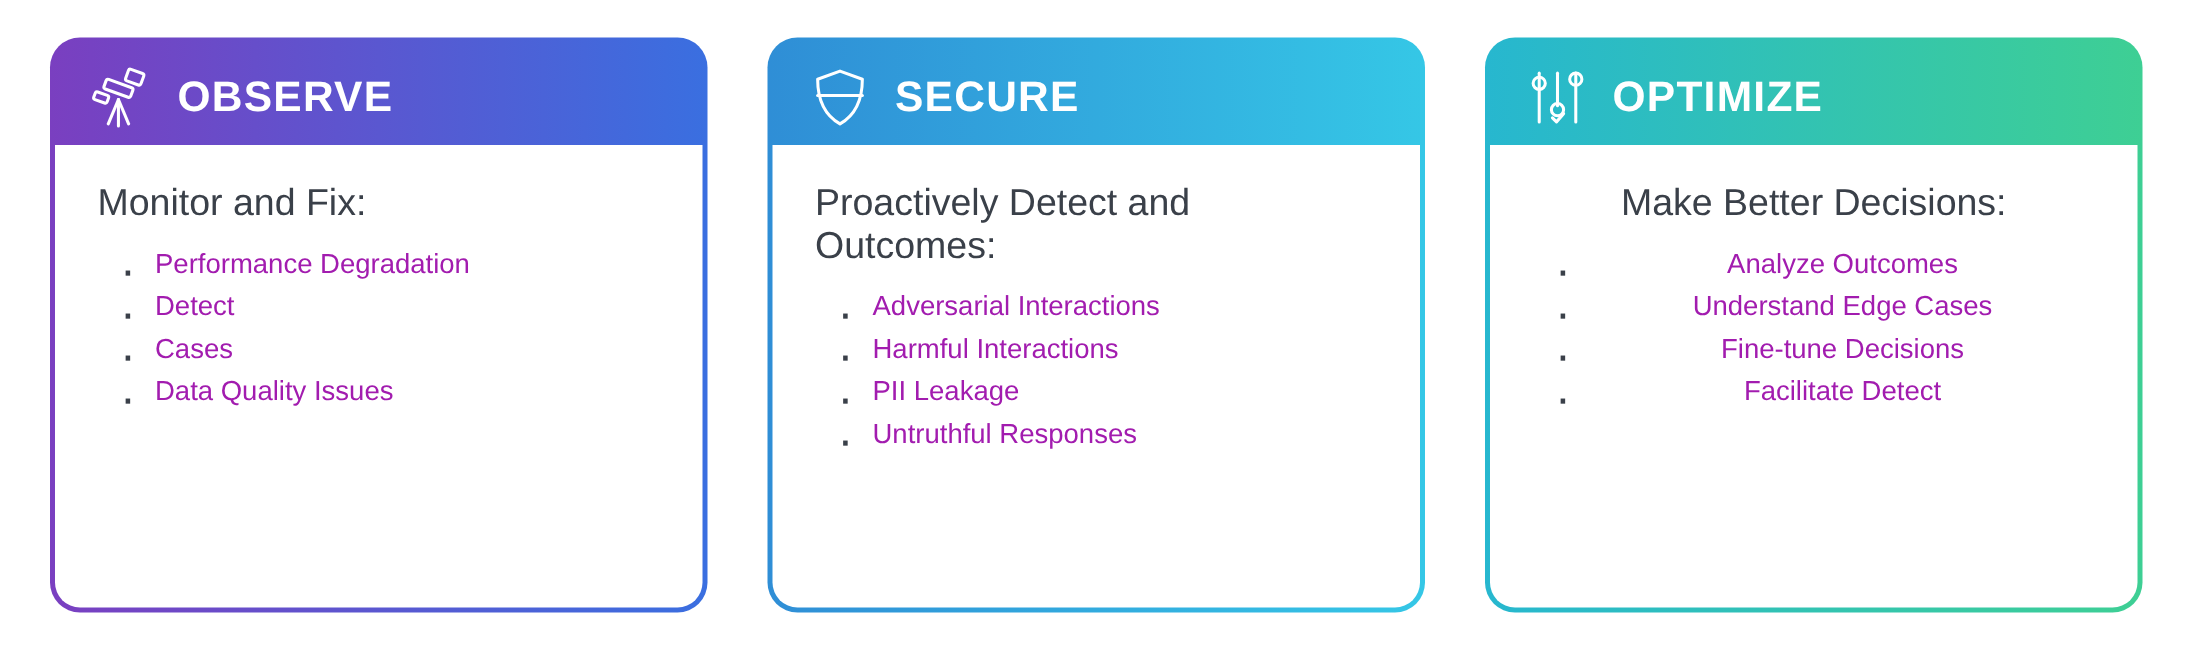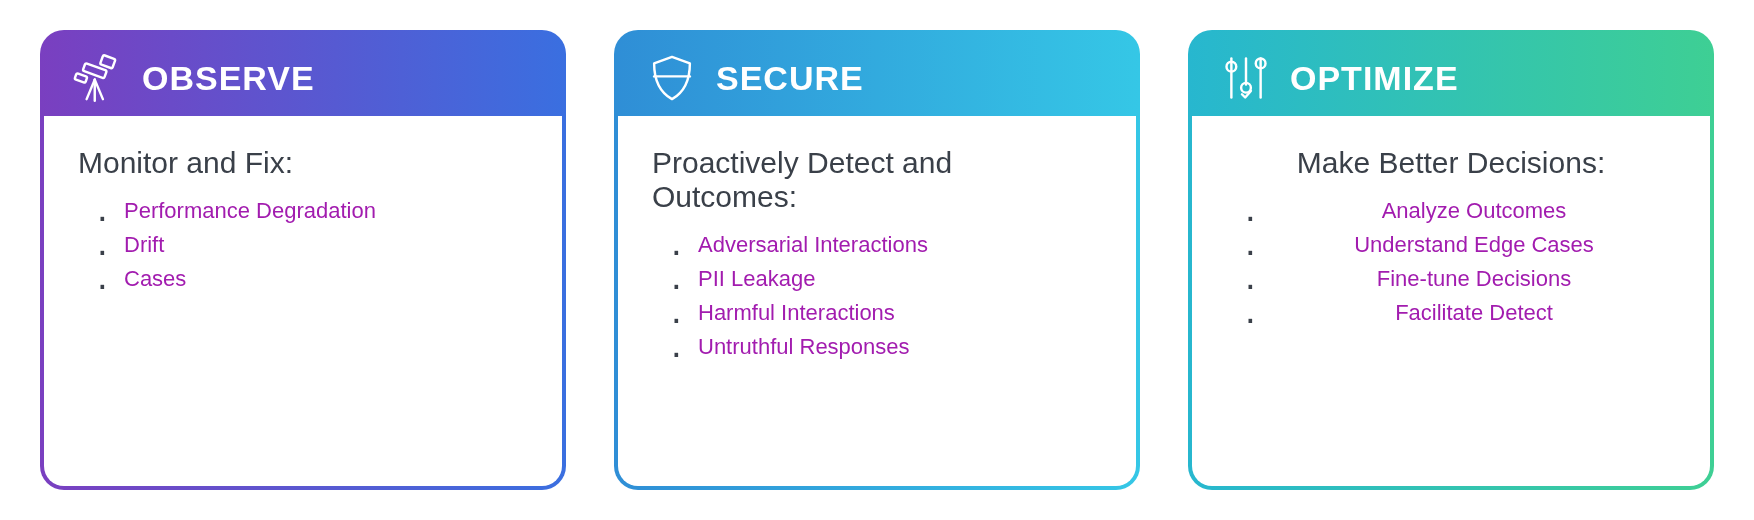--- a/index.html
+++ b/index.html
@@ -93,42 +93,43 @@
         <line x1="28" y1="34" x2="38" y2="58"></line>
         <line x1="28" y1="34" x2="28" y2="60"></line>
       </svg>
     </span>
     <span class="title">OBSERVE</span>
   </div>
   <div class="card-body">
     <div class="lead">Monitor and Fix:</div>
     <ul class="items">
       <li>Performance Degradation</li>
-      <li>Drift</li>
+      <li>Detect</li>
       <li>Cases</li>
+      <li>Data Quality Issues</li>
     </ul>
   </div>
 </div>
 
 <div class="card g-secure">
   <div class="card-header">
     <span class="icon">
       <svg viewBox="0 0 64 64" width="52" height="52" stroke-width="3" stroke-linecap="round" stroke-linejoin="round">
         <path d="M32 6 L54 14 C54 36 46 50 32 58 C18 50 10 36 10 14 Z"></path>
         <line x1="10" y1="30" x2="54" y2="30"></line>
       </svg>
     </span>
     <span class="title">SECURE</span>
   </div>
   <div class="card-body">
     <div class="lead">Proactively Detect and Outcomes:</div>
     <ul class="items">
       <li>Adversarial Interactions</li>
+      <li>Harmful Interactions</li>
       <li>PII Leakage</li>
-      <li>Harmful Interactions</li>
       <li>Untruthful Responses</li>
     </ul>
   </div>
 </div>
 
 <div class="card g-optimize">
   <div class="card-header">
     <span class="icon">
       <svg viewBox="0 0 64 64" width="52" height="52" stroke-width="3" stroke-linecap="round" stroke-linejoin="round">
         <line x1="14" y1="8" x2="14" y2="56"></line>

